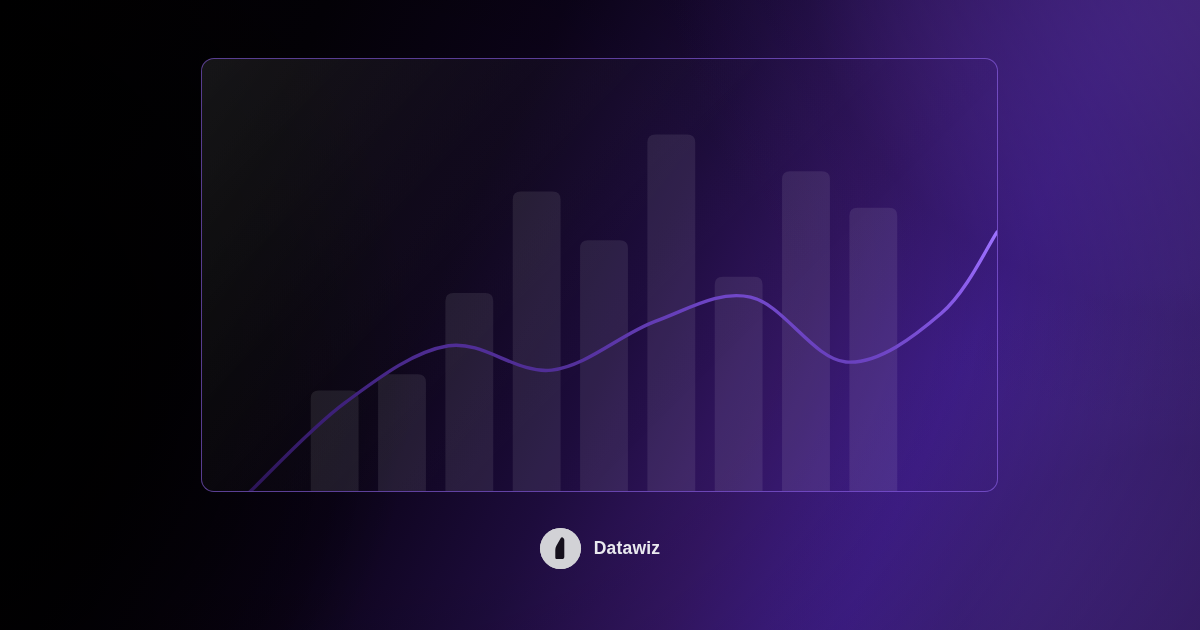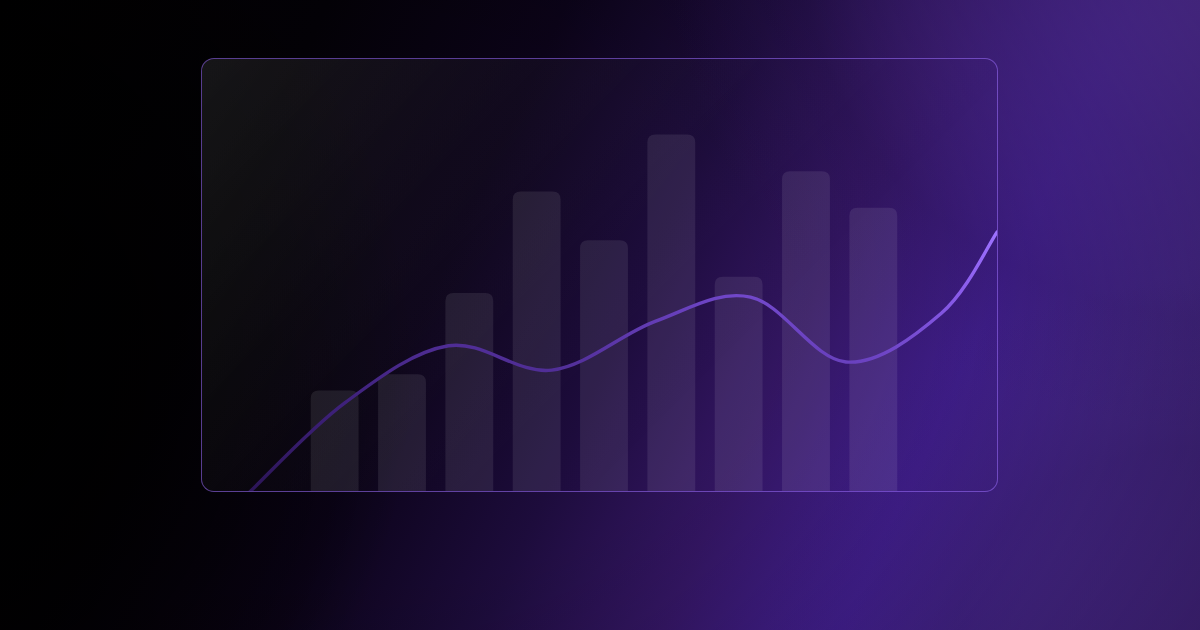--- a/index.html
+++ b/index.html
@@ -209,14 +209,32 @@
        L689 149.40000000000003 Q697 149.40000000000003 697 157.40000000000003
        L697 435 Z" fill="rgba(255,255,255,0.085)"></path>
             </g>
           <path id="trend-path" fill="none" stroke="url(#lineGrad)" stroke-width="3.4" stroke-linecap="round" stroke-linejoin="round" d="M47.8 435.0 C64.1 419.7 109.6 370.2 143.5 345.2 C177.3 320.3 211.8 293.7 247.1 288.1 C282.3 282.6 315.5 316.8 350.7 312.6 C385.9 308.4 420.4 276.1 454.3 263.6 C488.2 251.2 517.4 232.2 549.9 239.2 C582.4 246.1 613.1 301.7 645.6 304.4 C678.1 307.2 715.5 277.7 741.2 255.5 C767.0 233.3 787.5 187.8 797.0 173.9"></path>
           <line id="baseline" x1="0" y1="433" x2="797" y2="433" stroke="url(#baseGrad)" stroke-width="1.6"></line>
         </g>
       </svg>
     </div>
   </div>
 
+  <div class="brand">
+    <div class="brand-mark">
+      <svg width="41" height="41" viewBox="0 0 41 41" aria-hidden="true">
+        <circle cx="20.5" cy="20.5" r="20.5" fill="#d2d2d6"></circle>
+        <path d="M22.6 9.4
+                 C 22.0 9.0 21.2 9.3 20.8 9.9
+                 L 16.4 17.8
+                 C 15.7 19.1 15.3 20.6 15.3 22.1
+                 L 15.3 29.4
+                 C 15.3 30.3 16.0 31.0 16.9 31.0
+                 L 22.2 31.0
+                 C 23.4 31.0 24.3 30.1 24.3 28.9
+                 L 24.3 11.8
+                 C 24.3 10.8 23.5 9.9 22.6 9.4 Z" fill="#15101c"></path>
+      </svg>
+    </div>
+    <div class="brand-name">Datawiz</div>
+  </div>
 
 </div>
 
 </body></html>

